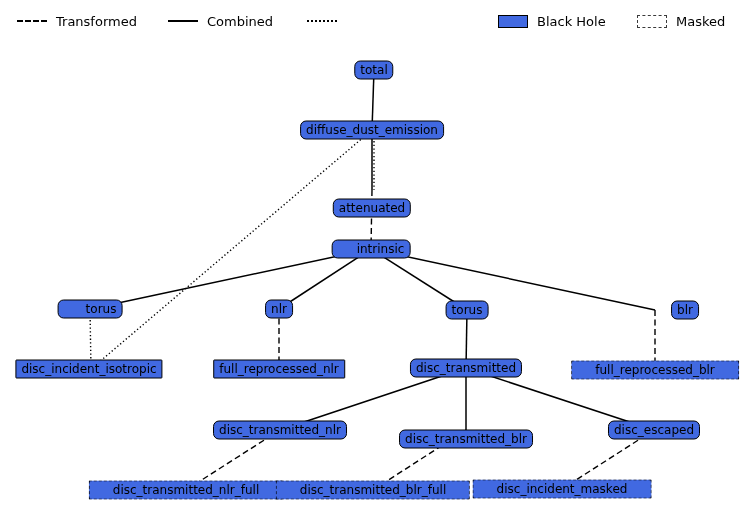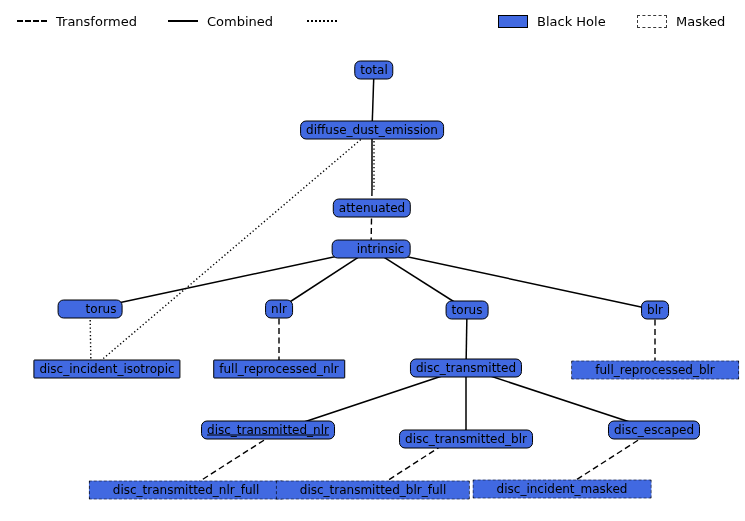--- a/index.html
+++ b/index.html
@@ -108,26 +108,26 @@
     </svg>
 
   <div id="nodes">
       <div class="node rounded" style="left: 374px; top: 70px;">total</div>
       <div class="node rounded" style="left: 372px; top: 130px;">diffuse_dust_emission</div>
       <div class="node rounded" style="left: 372px; top: 208px;">attenuated</div>
       <div class="node rounded" style="left: 371px; top: 249px; padding-left: 24px;">intrinsic</div>
       <div class="node rounded" style="left: 90px; top: 309px; padding-left: 27px;">torus</div>
       <div class="node rounded" style="left: 279px; top: 309px;">nlr</div>
       <div class="node rounded" style="left: 467px; top: 310px;">torus</div>
-      <div class="node rounded" style="left: 655px; top: 310px; text-align: center;">blr</div>
-      <div class="node rect" style="left: 107px; top: 369px;">disc_incident_isotropic</div>
+      <div class="node rounded" style="left: 685px; top: 310px; text-align: center;">blr</div>
+      <div class="node rect" style="left: 89px; top: 369px;">disc_incident_isotropic</div>
       <div class="node rect" style="left: 279px; top: 369px;">full_reprocessed_nlr</div>
       <div class="node rounded" style="left: 466px; top: 368px;">disc_transmitted</div>
       <div class="node masked" style="left: 655px; top: 370px;">full_reprocessed_blr</div>
-      <div class="node rounded" style="left: 268px; top: 430px; text-decoration: underline;">disc_transmitted_nlr</div>
+      <div class="node rounded" style="left: 280px; top: 430px;">disc_transmitted_nlr</div>
       <div class="node rounded" style="left: 466px; top: 430px; margin-top: 9px;">disc_transmitted_blr</div>
       <div class="node rounded" style="left: 654px; top: 430px;">disc_escaped</div>
       <div class="node masked" style="left: 186px; top: 490px;">disc_transmitted_nlr_full</div>
       <div class="node masked" style="left: 373px; top: 490px;">disc_transmitted_blr_full</div>
       <div class="node masked" style="left: 562px; top: 489px;">disc_incident_masked</div>
     </div>
 
 </div>
 
 </body></html>

